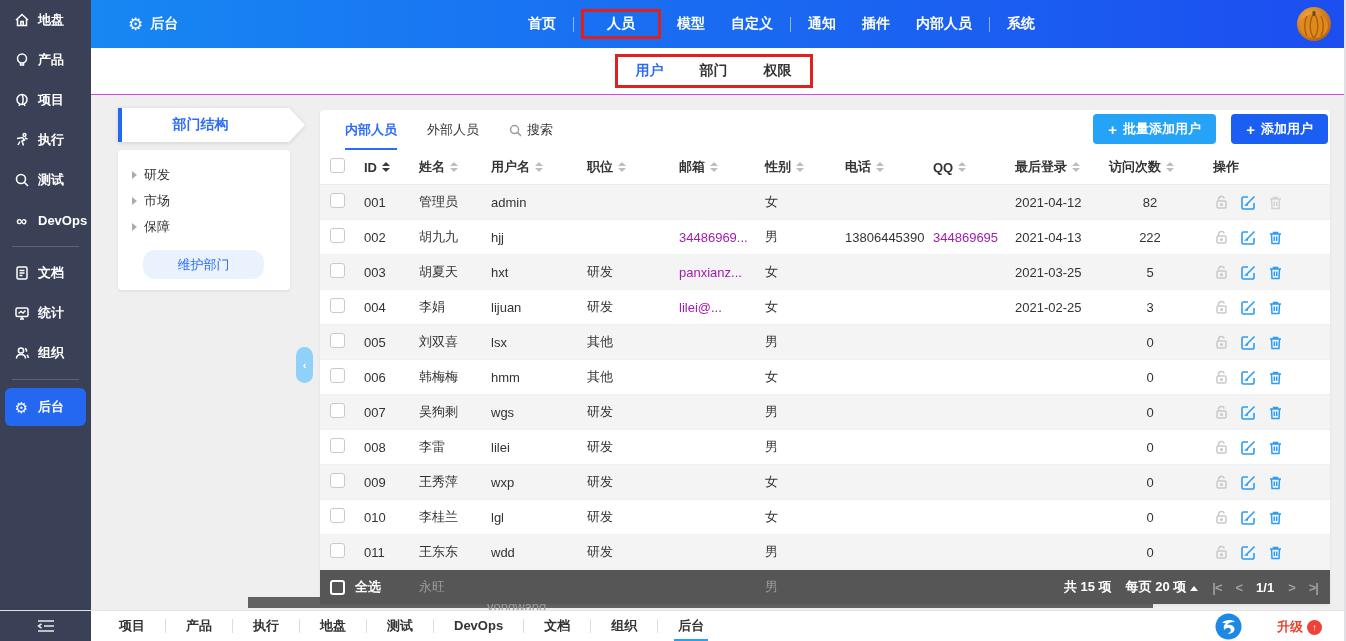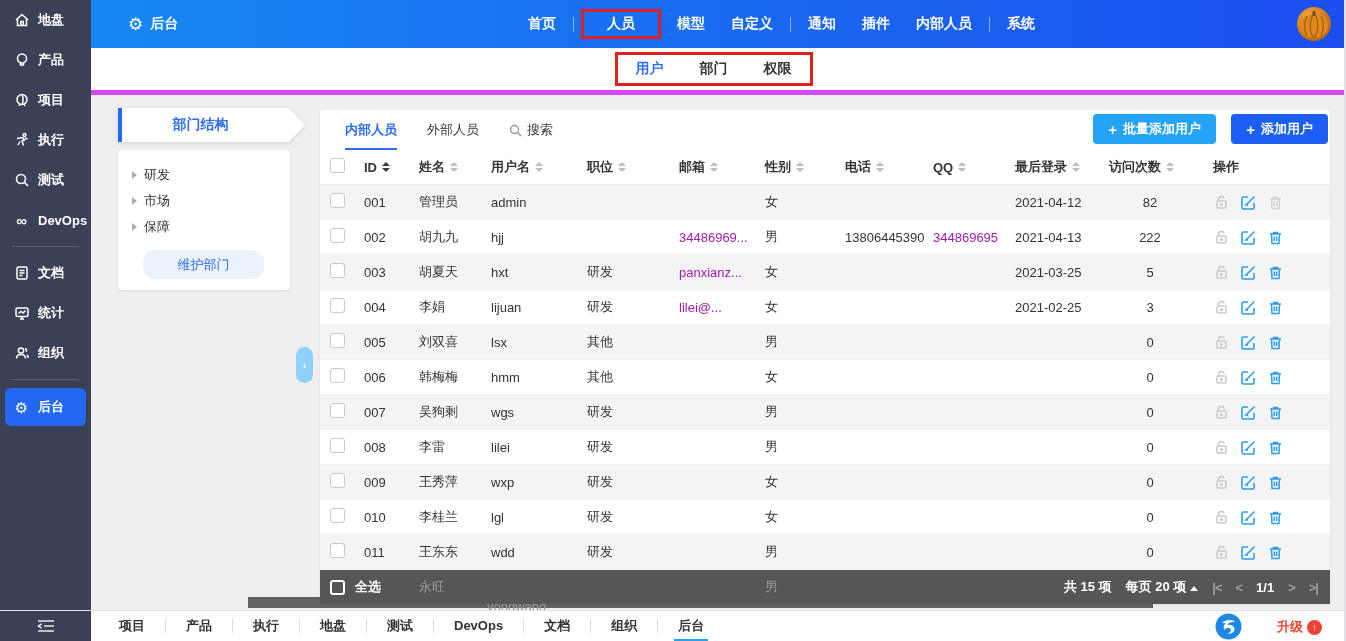--- a/index.html
+++ b/index.html
@@ -23,21 +23,21 @@
   .app-title { display:flex; align-items:center; gap:7px; margin-left:37px; font-size:14px; font-weight:bold; }
   .app-title .gear-glyph { font-size:17px; }
   .top-nav { position:absolute; left:424px; top:0; height:48px; display:flex; align-items:center; }
   .top-nav .nav-item { padding:4px 13px; font-size:14px; font-weight:bold; color:#fff; cursor:pointer; white-space:nowrap; }
   .top-nav .nav-item.annotated { border:3px solid #e01f1f; padding:3px 23px; margin:0 3px; }
   .nav-sep { width:1px; height:15px; background:rgba(255,255,255,.5); margin:0 4px; }
   .avatar { position:absolute; right:15px; top:7px; width:34px; height:34px; border-radius:50%; overflow:hidden; cursor:pointer; background:radial-gradient(circle at 35% 30%, #f2a93c, #c9731b 60%, #9c5410); }
   .avatar svg { display:block; }
 
   
-  .subbar { position:absolute; left:91px; top:48px; width:1255px; height:47px; background:#fff; border-bottom:5px solid #d946ef; display:flex; align-items:center; justify-content:center; z-index:4; }
+  .subbar { position:absolute; left:91px; top:48px; width:1255px; height:47px; background:#fff; border-bottom:1px solid #d946ef; display:flex; align-items:center; justify-content:center; z-index:4; }
   .subtabs { display:flex; gap:36px; border:3px solid #e01f1f; padding:5px 18px; margin-left:-10px; }
   .subtab { font-size:14px; color:#333; font-weight:bold; cursor:pointer; }
   .subtab.active { color:#2e6cf6; }
 
   
   .dept-banner { position:absolute; left:118px; top:108px; width:187px; height:34px; z-index:3; filter:drop-shadow(0 1px 2px rgba(0,0,0,.12)); }
   .dept-banner .shape { position:absolute; inset:0; background:#fff; clip-path:polygon(0 0, calc(100% - 16px) 0, 100% 50%, calc(100% - 16px) 100%, 0 100%); }
   .dept-banner .bluebar { position:absolute; left:0; top:0; width:4px; height:34px; background:#2468f2; }
   .dept-banner .txt { position:absolute; left:0; right:22px; top:0; height:34px; display:flex; align-items:center; justify-content:center; color:#2e6cf6; font-size:14px; font-weight:bold; }
   .dept-card { position:absolute; left:118px; top:150px; width:172px; height:140px; background:#fff; border-radius:4px; box-shadow:0 1px 3px rgba(0,0,0,.08); padding:12px 0 0 14px; z-index:3; }

